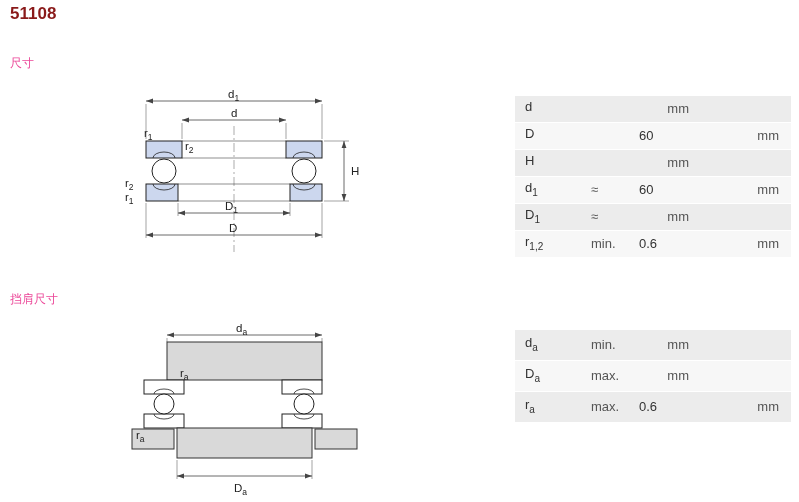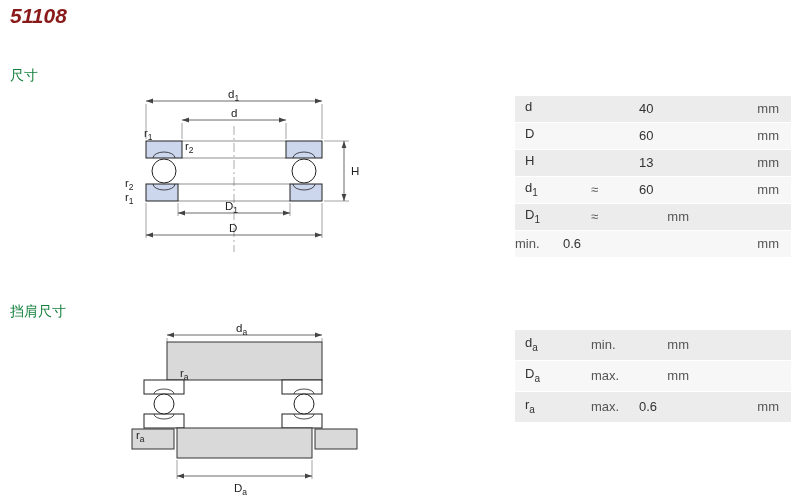--- a/index.html
+++ b/index.html
@@ -1,20 +1,20 @@
 <!DOCTYPE html>
 <html><head>
 <meta charset="utf-8">
 <style>
   html,body{margin:0;padding:0;background:#fff;}
   body{font-family:"Liberation Sans","DejaVu Sans",sans-serif;}
   .page{position:relative;width:799px;height:502px;background:#fff;overflow:hidden;}
 
-  .title{position:absolute;left:10px;top:4px;font-size:21px;font-weight:bold;color:#8a1a1a;font-style:italic;}
-  .section-heading{position:absolute;font-size:14px;color:#15803d;margin-top:12px;}
+  .title{position:absolute;left:10px;top:4px;font-size:17px;font-weight:bold;color:#8a1a1a;}
+  .section-heading{position:absolute;font-size:12px;color:#ec4899;}
   #sec1{left:10px;top:55px;}
   #sec2{left:10px;top:291px;}
 
   .diagram{position:absolute;left:122px;}
   #diag1{top:90px;}
   #diag2{top:322px;}
 
   .spec-table{position:absolute;left:515px;width:276px;}
   #table1{top:96px;}
   #table2{top:330px;}
@@ -174,47 +174,46 @@
       <polygon class="arr" points="55,154 62,151.6 62,156.4"></polygon>
       <polygon class="arr" points="190,154 183,151.6 183,156.4"></polygon>
       <text x="112" y="170"><tspan>D</tspan><tspan dy="2.5" font-size="8.5">a</tspan></text>
     </g>
   </svg>
 
   <div class="spec-table" id="table1">
     <div class="trow">
       <span class="c-sym"><span>d</span><sub></sub></span>
       <span class="c-qual"></span>
-      <span class="c-val">40</span>
       <span class="c-unit">mm</span>
     </div>
     <div class="trow">
       <span class="c-sym"><span>D</span><sub></sub></span>
       <span class="c-qual"></span>
       <span class="c-val">60</span>
       <span class="c-unit">mm</span>
     </div>
     <div class="trow">
       <span class="c-sym"><span>H</span><sub></sub></span>
       <span class="c-qual"></span>
-      <span class="c-val">13</span>
       <span class="c-unit">mm</span>
     </div>
     <div class="trow">
       <span class="c-sym"><span>d</span><sub>1</sub></span>
       <span class="c-qual">≈</span>
       <span class="c-val">60</span>
       <span class="c-unit">mm</span>
     </div>
     <div class="trow">
       <span class="c-sym"><span>D</span><sub>1</sub></span>
       <span class="c-qual">≈</span>
       <span class="c-unit">mm</span>
     </div>
     <div class="trow">
+      <span class="c-sym"><span>r</span><sub>1,2</sub></span>
       <span class="c-qual">min.</span>
       <span class="c-val">0.6</span>
       <span class="c-unit">mm</span>
     </div>
   </div>
 
   <div class="spec-table" id="table2">
     <div class="trow">
       <span class="c-sym"><span>d</span><sub>a</sub></span>
       <span class="c-qual">min.</span>

